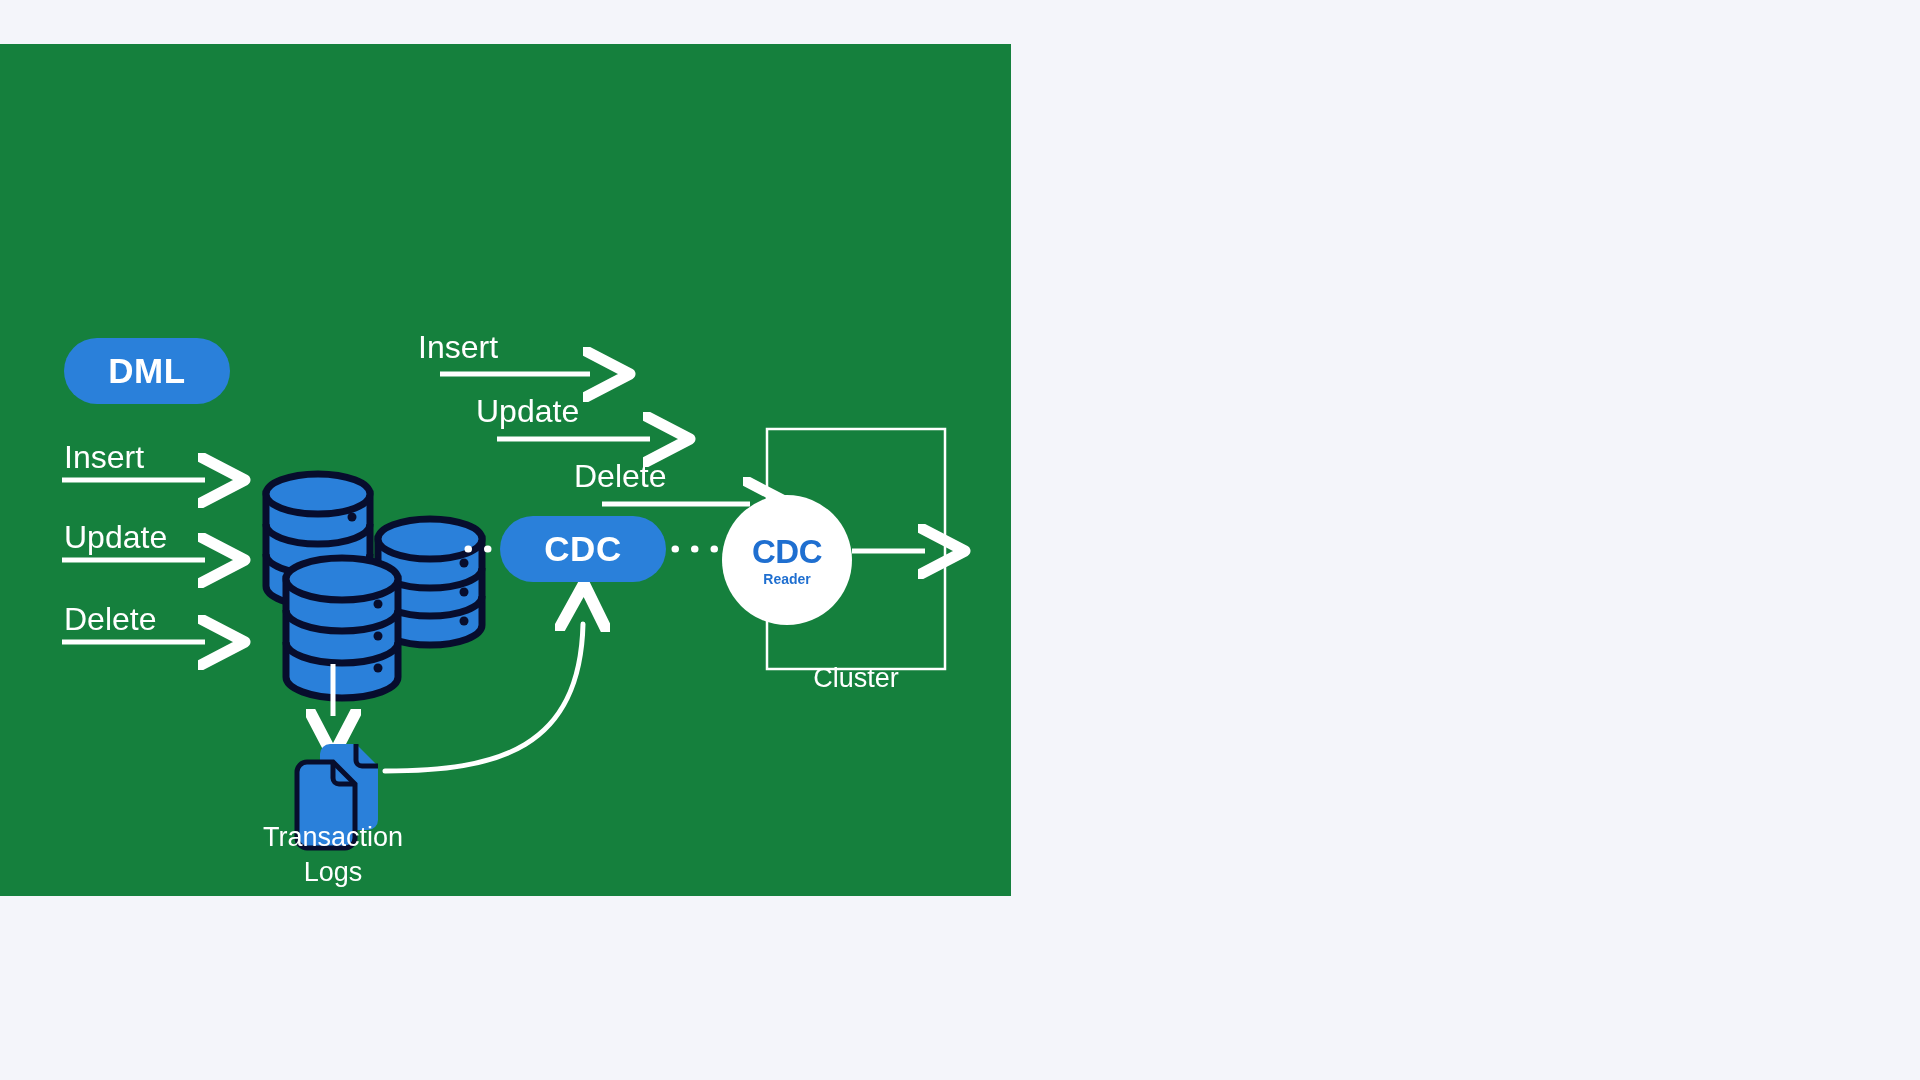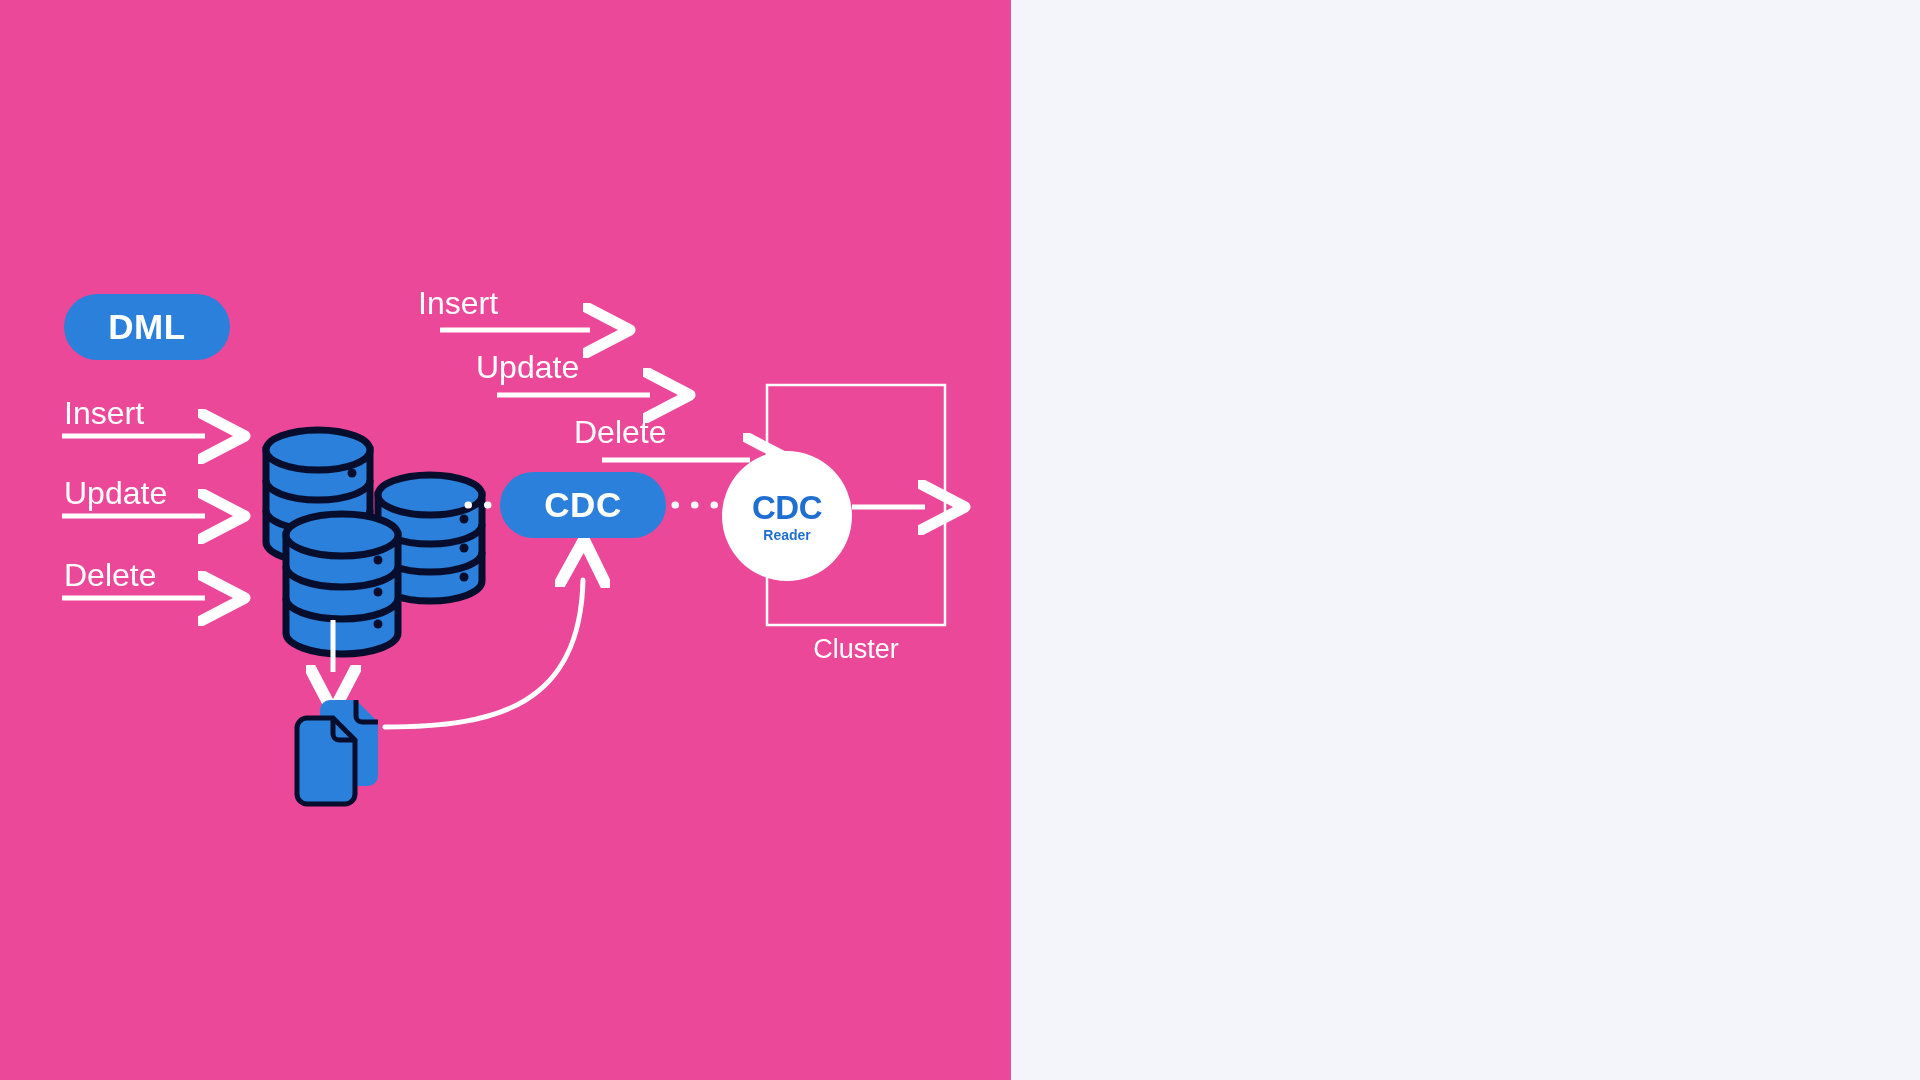--- a/index.html
+++ b/index.html
@@ -6,23 +6,24 @@
   html, body {
     width:1920px; height:1080px;
     font-family:"Liberation Sans", sans-serif;
     overflow:hidden;
   }
   .slide { position:relative; width:1920px; height:1080px; display:flex; background:#f4f5fa; }
 
   
   .diagram-panel {
     position:relative;
-    width:1011px; height:1080px;
-    background:#ec4899;
+    width:1011px; height:852px;
+    background:#15803d;
     flex:0 0 1011px;
+    margin-top:44px;
   }
   .diagram-svg { position:absolute; inset:0; width:1011px; height:1080px; }
 
   .pill {
     position:absolute;
     display:flex; align-items:center; justify-content:center;
     background:#2a80da; border-radius:999px;
     color:#ffffff; font-weight:700; letter-spacing:.5px;
   }
   #dml-pill { left:64px; top:294px; width:166px; height:66px; font-size:35px; }
@@ -148,20 +149,22 @@
     <div class="flow-label" style="left:476px; top:349px;">Update</div>
     <div class="flow-label" style="left:574px; top:414px;">Delete</div>
 
     <div class="pill" id="cdc-pill">CDC</div>
 
     <div id="cdc-reader">
       <span class="r-main">CDC</span>
       <span class="r-sub">Reader</span>
     </div>
 
-    <div class="node-caption" style="left:767px; top:632px; width:178px;">Cluster</div>
+    <div class="node-caption" style="left:767px; top:617px; width:178px;">Cluster</div>
+    <div class="node-caption" style="left:213px; top:776px; width:240px;">Transaction
+Logs</div>
   </section>
 
   <section class="content-panel">
     
   </section>
 
 </div>
 
 </body></html>

